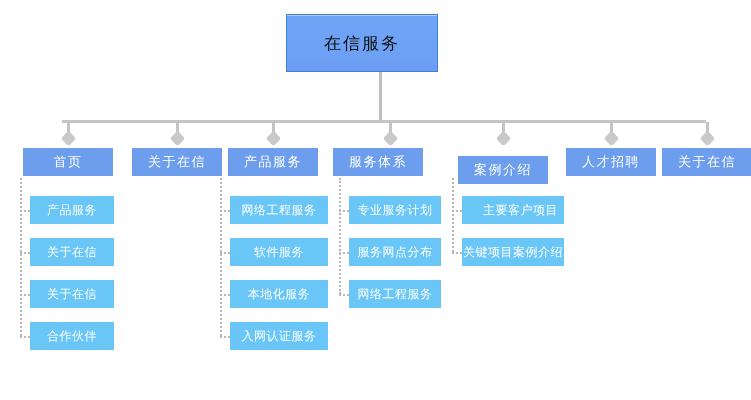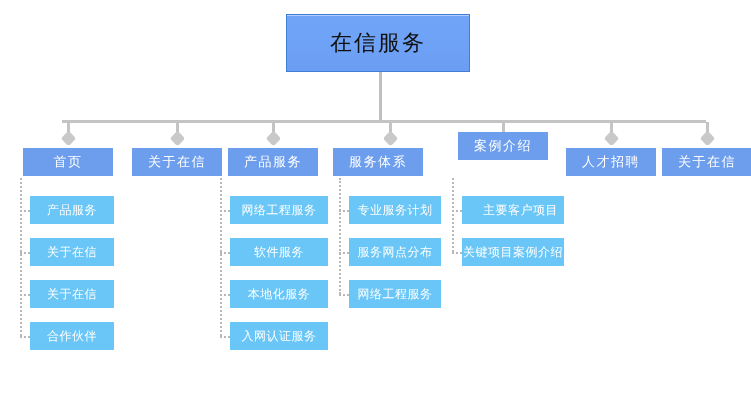--- a/index.html
+++ b/index.html
@@ -25,28 +25,28 @@
     box-sizing: border-box;
     display: flex;
     align-items: center;
     justify-content: center;
     color: #ffffff;
     white-space: nowrap;
     letter-spacing: 1px;
   }
 
   .node-root {
-    width: 184px;
+    width: 152px;
     height: 58px;
     left: 286px;
     top: 14px;
     border: 1px solid #3f7fd6;
     background: linear-gradient(180deg, #6fa4f7 0%, #6ea2f6 55%, #6b9ef3 100%);
     box-shadow: inset 0 1px 0 rgba(255,255,255,0.45);
-    font-size: 22px;
+    font-size: 17px;
     letter-spacing: 2px;
     color: #111111;
     align-items: center;
   }
 
   .node-l2 {
     width: 90px;
     height: 28px;
     background: #6d9eed;
     font-size: 13px;
@@ -182,21 +182,21 @@
       <div class="dot-h" style="top: 252px; left: 339px; width: 10px;"></div>
       <div class="node node-l3" style="left: 349px; top: 238px; width: 92px;">
         <span>服务网点分布</span>
       </div>
       <div class="dot-h" style="top: 294px; left: 339px; width: 10px;"></div>
       <div class="node node-l3" style="left: 349px; top: 280px; width: 92px;">
         <span>网络工程服务</span>
       </div>
       <div class="bus-drop" style="left: 502px;"></div>
       <div class="bus-ball" style="left: 498px;"></div>
-      <div class="node node-l2" style="left: 458px; top: 132px;">
+      <div class="node node-l2" style="left: 458px; top: 156px;">
         <span>案例介绍</span>
       </div>
       <div class="dot-v" style="left: 452px; top: 178px; height: 74px;"></div>
       <div class="dot-h" style="top: 210px; left: 452px; width: 10px;"></div>
       <div class="node node-l3" style="left: 462px; top: 196px; width: 102px; justify-content: flex-end;">
         <span>主要客户项目</span>
       </div>
       <div class="dot-h" style="top: 252px; left: 452px; width: 10px;"></div>
       <div class="node node-l3" style="left: 462px; top: 238px; width: 102px;">
         <span>关键项目案例介绍</span>

